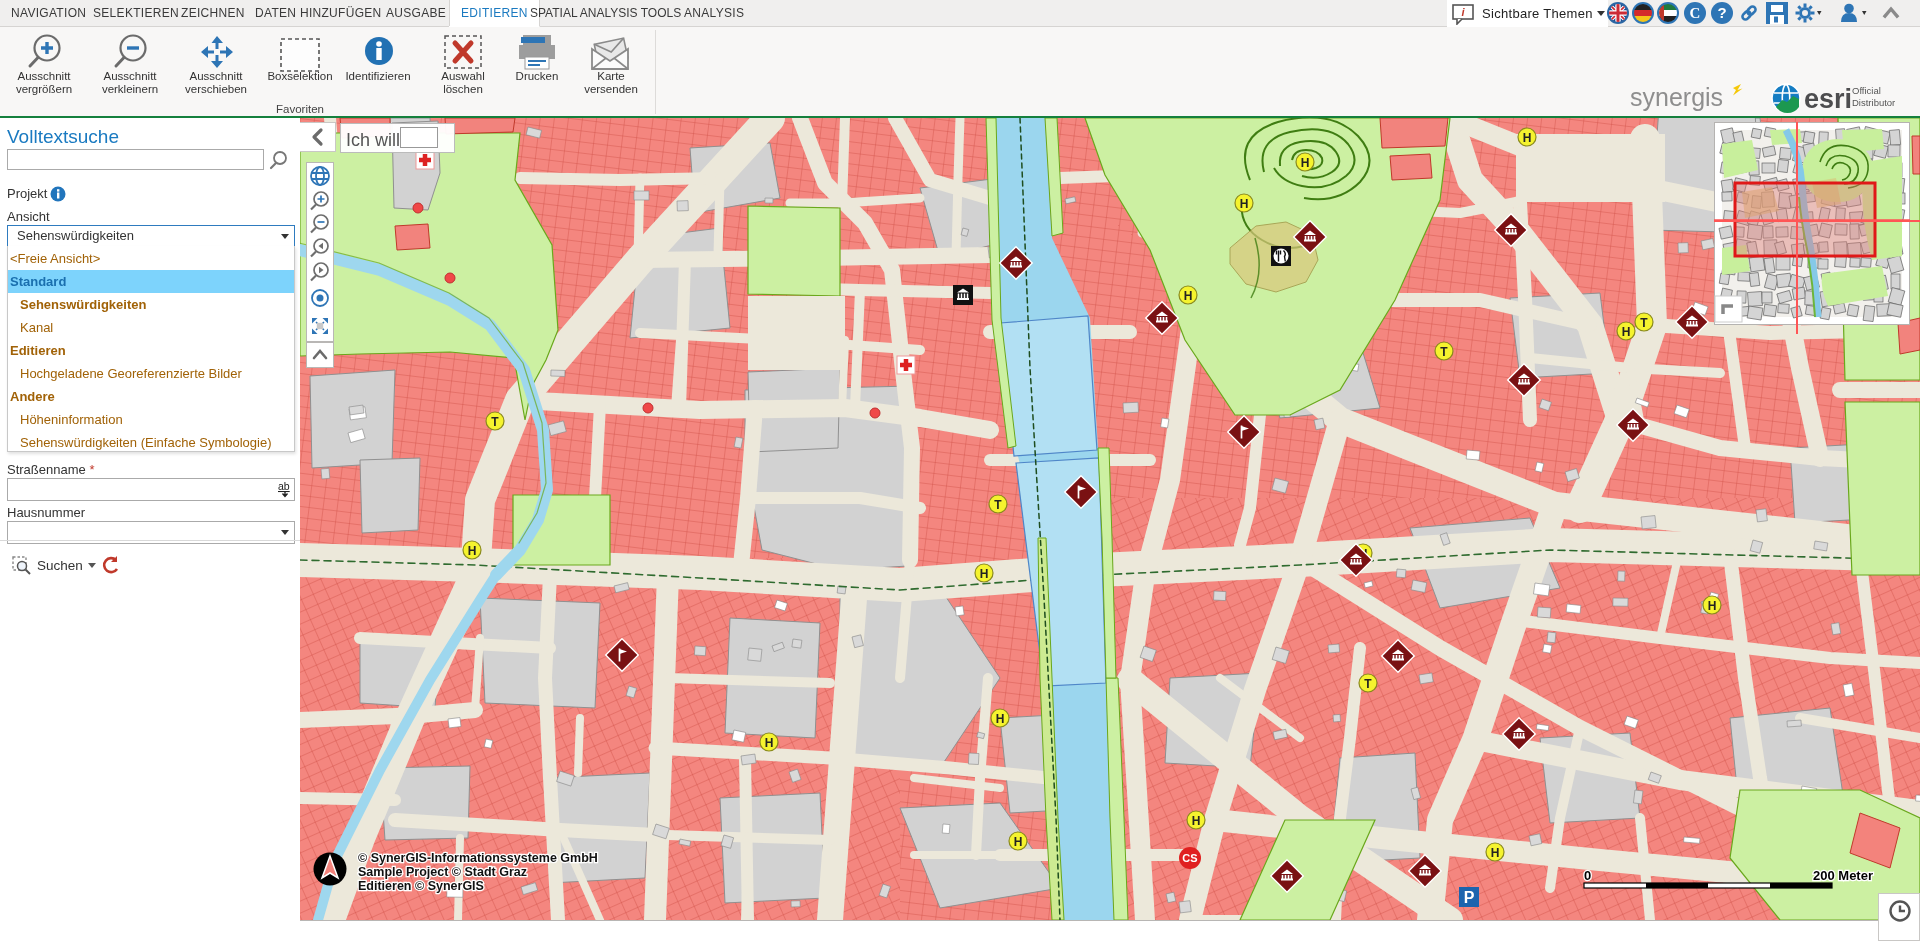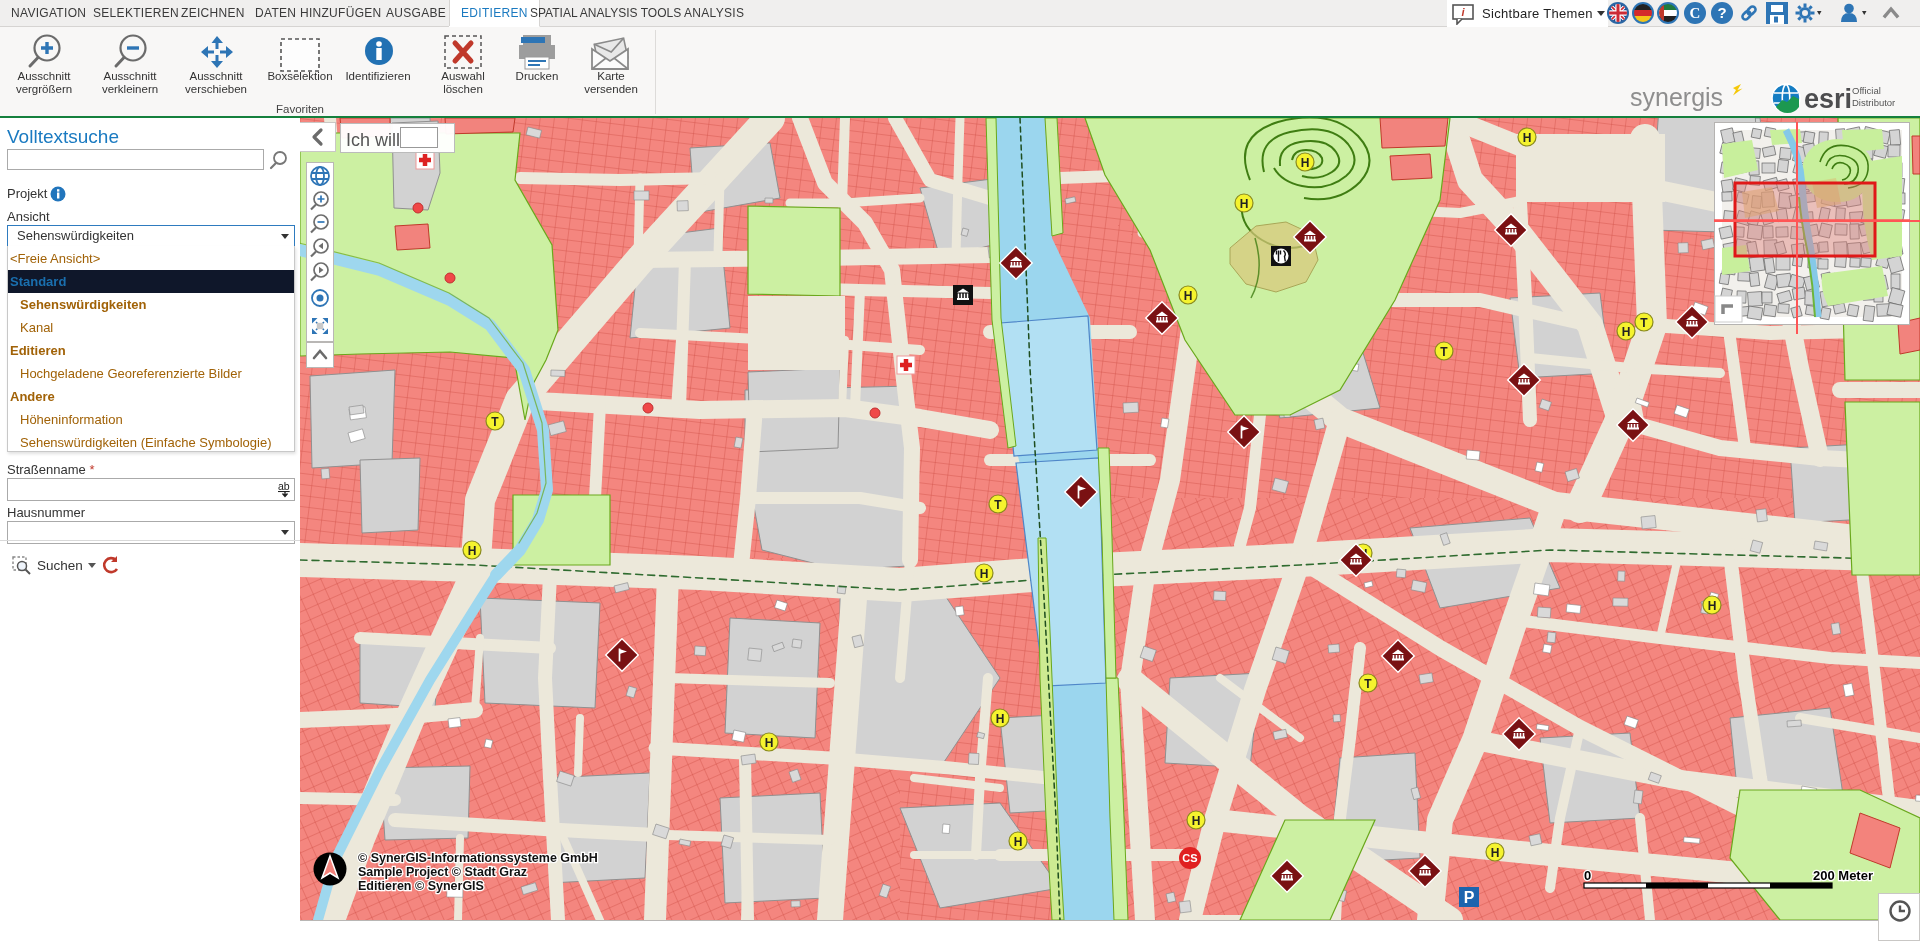--- a/index.html
+++ b/index.html
@@ -200,21 +200,21 @@
       <circle cx="8" cy="8" r="7.5" fill="#2175bc"></circle>
       <rect x="7" y="6.5" width="2.4" height="6" fill="#fff"></rect>
       <rect x="7" y="3.2" width="2.4" height="2.4" fill="#fff"></rect>
     </svg>
 <div class="plabel" style="left:7px;top:91px;">Ansicht</div>
 <div class="pinput" style="left:7px;top:107px;width:288px;height:22px;border:1.5px solid #2e7bbf;"></div>
 <div class="plabel" style="left:17px;top:110px;">Sehenswürdigkeiten</div>
 <div class="caret" style="left:281px;top:116px;"></div>
 <div style="position:absolute;left:7px;top:128px;width:288px;height:206px;background:#fff;border:1px solid #c8c8c8;border-top:none;box-shadow:1px 2px 3px rgba(0,0,0,.12)"></div>
 <div class="ddrow" style="left:8px;top:129px;width:286px;padding-left:2px;">&lt;Freie Ansicht&gt;</div>
-<div class="ddrow" style="left:8px;top:152px;width:286px;padding-left:2px;background:#0f172a;color:#1a6fae;font-weight:bold;">Standard</div>
+<div class="ddrow" style="left:8px;top:152px;width:286px;padding-left:2px;background:#7dd3fc;color:#1a6fae;font-weight:bold;">Standard</div>
 <div class="ddrow" style="left:8px;top:175px;width:286px;padding-left:12px;font-weight:bold;">Sehenswürdigkeiten</div>
 <div class="ddrow" style="left:8px;top:198px;width:286px;padding-left:12px;">Kanal</div>
 <div class="ddrow" style="left:8px;top:221px;width:286px;padding-left:2px;font-weight:bold;">Editieren</div>
 <div class="ddrow" style="left:8px;top:244px;width:286px;padding-left:12px;">Hochgeladene Georeferenzierte Bilder</div>
 <div class="ddrow" style="left:8px;top:267px;width:286px;padding-left:2px;font-weight:bold;">Andere</div>
 <div class="ddrow" style="left:8px;top:290px;width:286px;padding-left:12px;">Höheninformation</div>
 <div class="ddrow" style="left:8px;top:313px;width:286px;padding-left:12px;">Sehenswürdigkeiten (Einfache Symbologie)</div>
 <div class="plabel" style="left:7px;top:344px;">Straßenname<span style="color:#c0392b"> *</span></div>
 <div class="pinput" style="left:7px;top:360px;width:288px;height:23px;"></div>
 <svg style="position:absolute;left:277px;top:362px" width="16" height="19">

